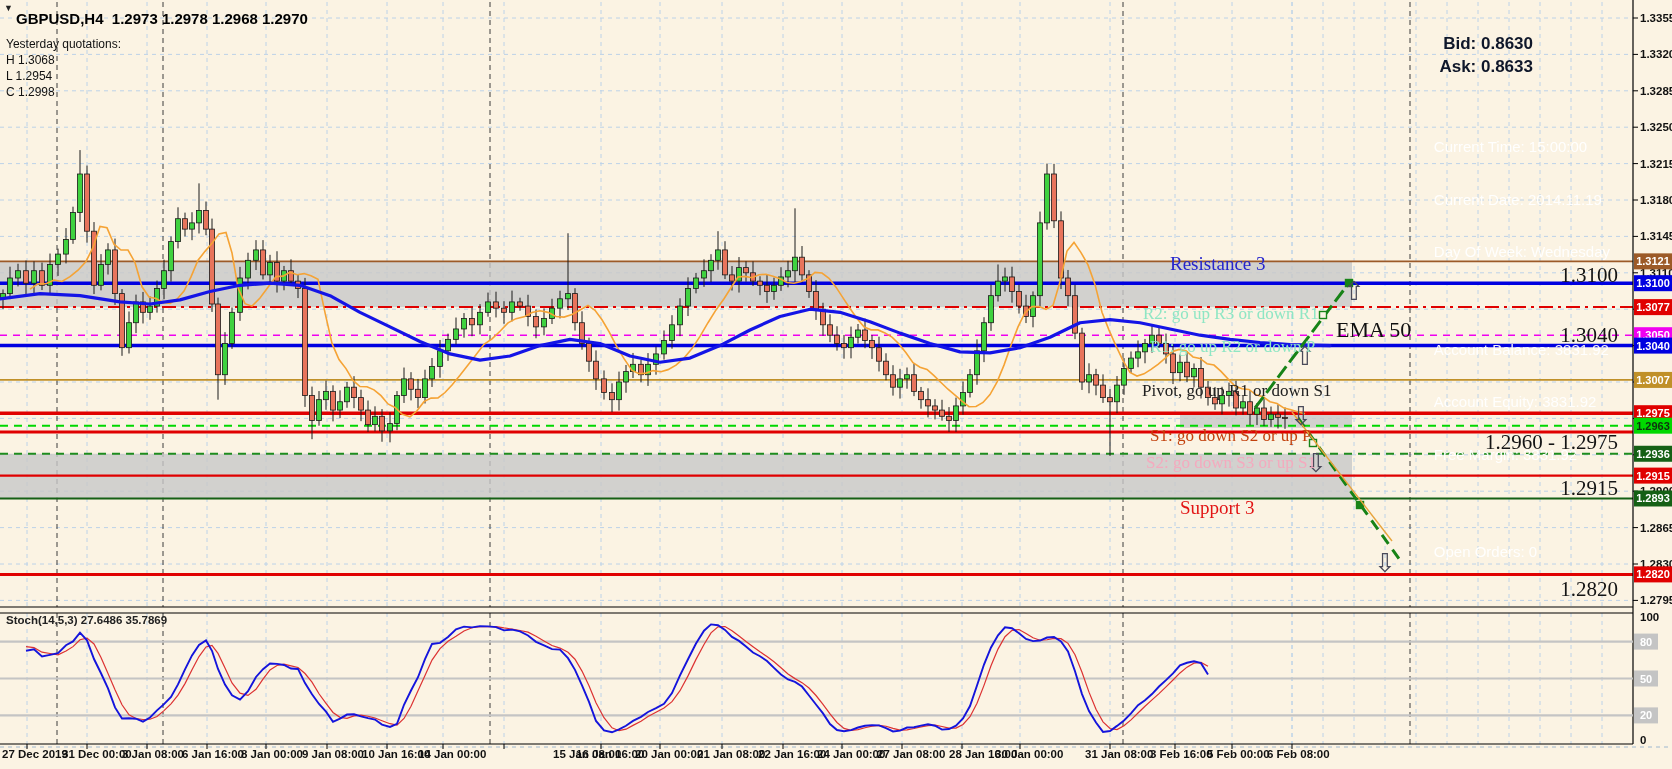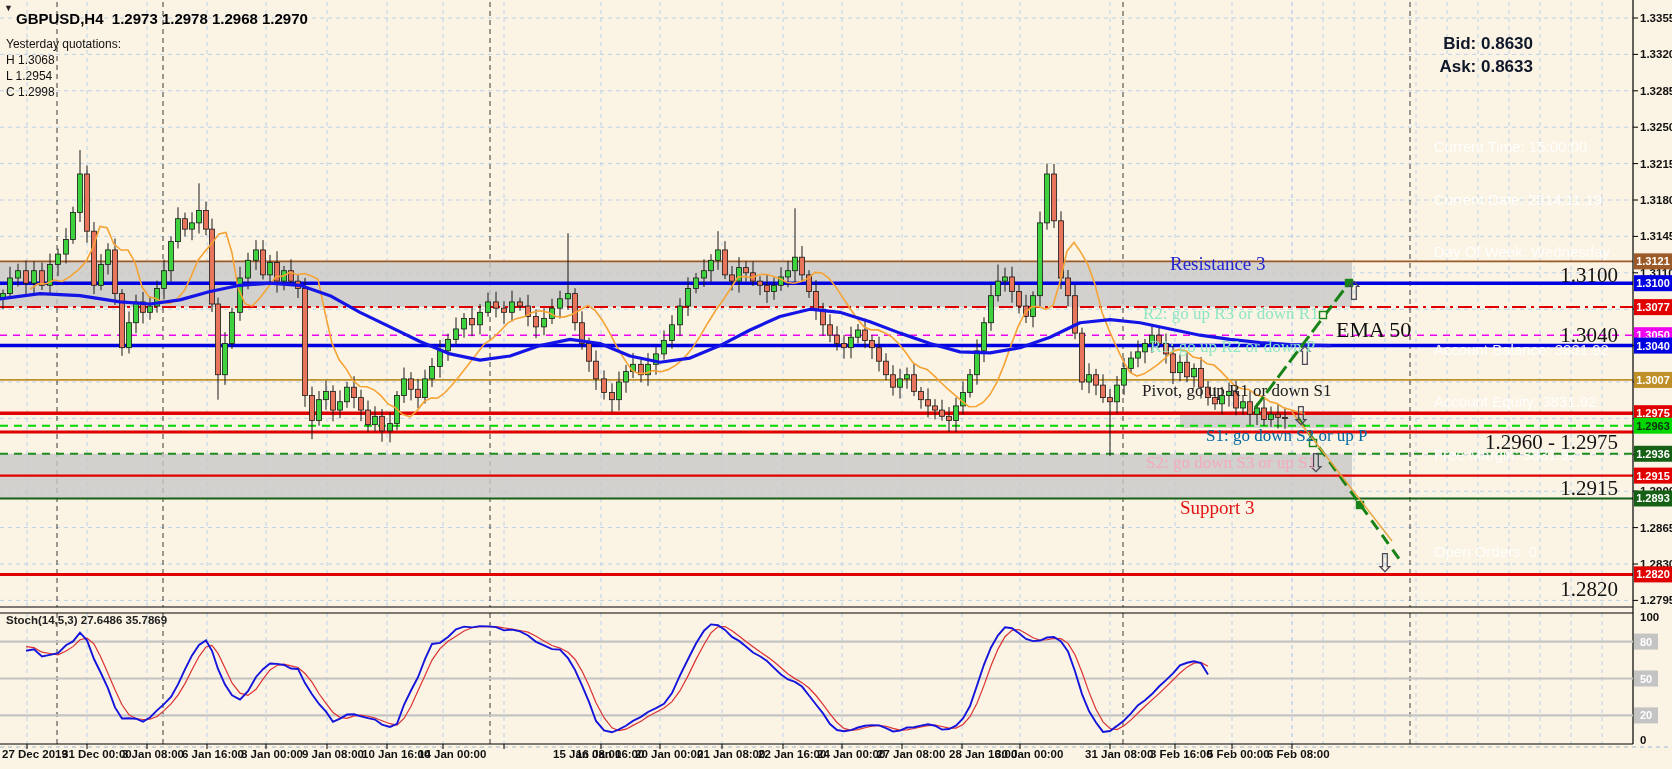--- a/index.html
+++ b/index.html
@@ -638,21 +638,21 @@
     <div>Free Margin: 3831.92</div>
     <div class="sp"></div>
     <div>Open Orders: 0</div>
   </div>
 
   <div class="ovl serif" style="left:1170px;top:252px;font-size:19px;color:#2525CD;">Resistance 3</div>
   <div class="ovl serif" style="left:1143px;top:303px;font-size:17px;color:#8FE6C4;">R2: go up R3 or down R1</div>
   <div class="ovl serif" style="left:1150px;top:336px;font-size:17px;color:#8FE6C4;">R1: go up R2 or down P</div>
   <div class="ovl serif" style="left:1336px;top:316px;font-size:22px;color:#101010;">EMA 50</div>
   <div class="ovl serif" style="left:1142px;top:380px;font-size:17px;color:#202020;">Pivot, go up R1 or down S1</div>
-  <div class="ovl serif" style="left:1206px;top:425px;font-size:17px;color:#0369a1;">S1: go down S2 or up P</div>
+  <div class="ovl serif" style="left:1150px;top:425px;font-size:17px;color:#c2410c;">S1: go down S2 or up P</div>
   <div class="ovl serif" style="left:1146px;top:452px;font-size:17px;color:#F4AABE;">S2: go down S3 or up S1</div>
   <div class="ovl serif" style="left:1180px;top:496px;font-size:19px;color:#E21414;">Support 3</div>
   <div class="ovl serif pricelbl" style="top:262px;">1.3100</div>
   <div class="ovl serif pricelbl" style="top:322px;">1.3040</div>
   <div class="ovl serif pricelbl" style="top:429px;">1.2960 - 1.2975</div>
   <div class="ovl serif pricelbl" style="top:475px;">1.2915</div>
   <div class="ovl serif pricelbl" style="top:576px;">1.2820</div>
 
   <div class="ovl stochlbl"><span>Stoch(14,5,3)</span> <span>27.6486</span> <span>35.7869</span></div>
 

